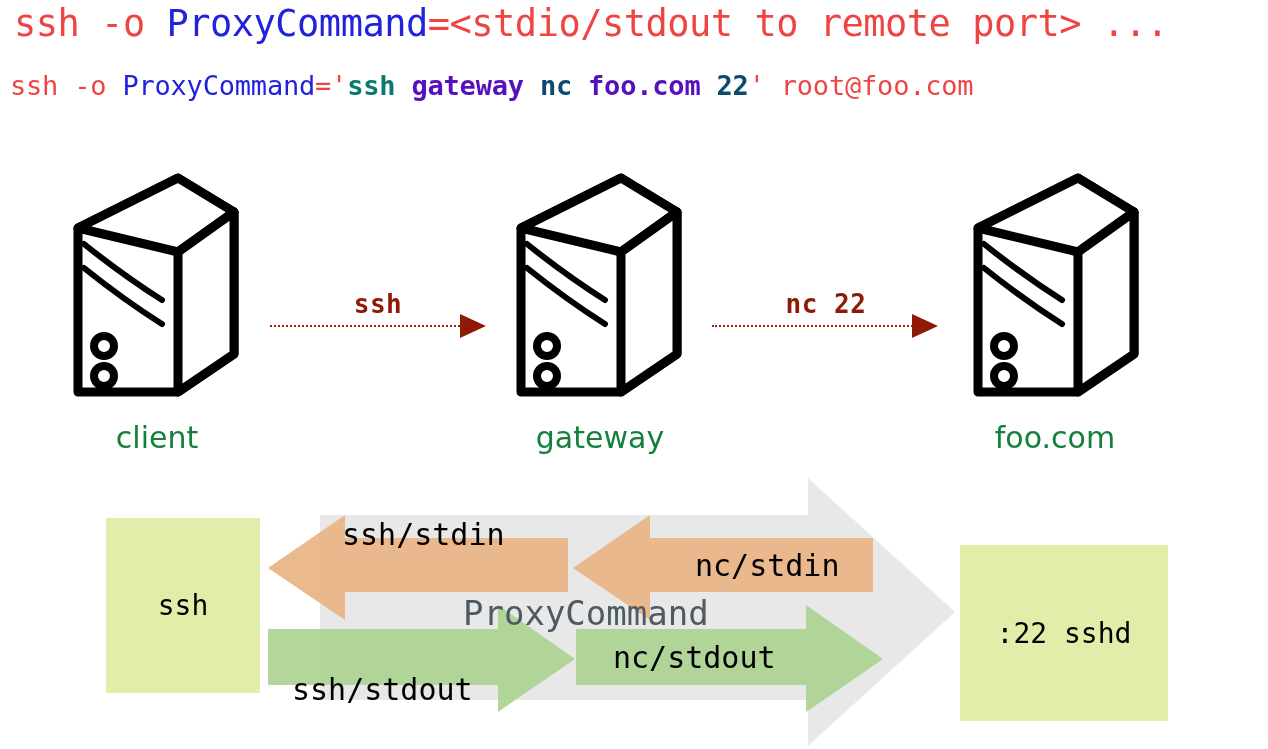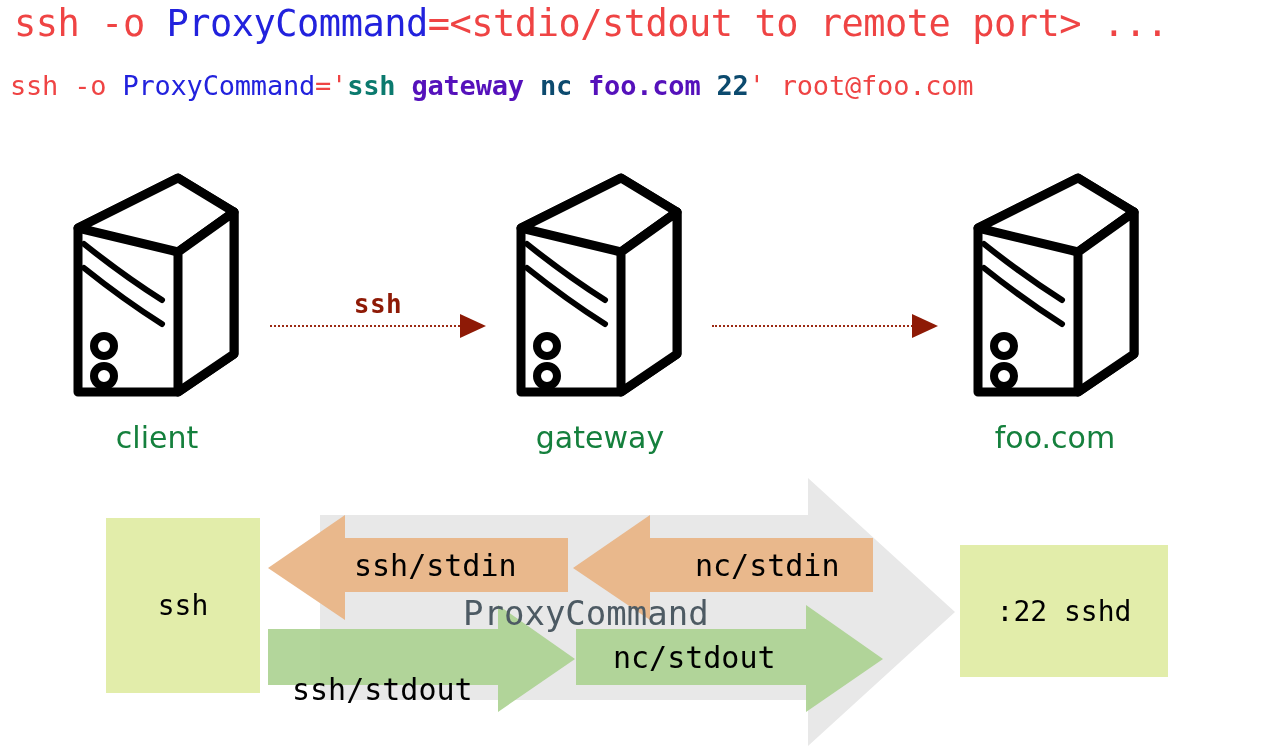--- a/index.html
+++ b/index.html
@@ -112,30 +112,30 @@
     position: absolute;
     background: #e2edaa;
     display: flex;
     align-items: center;
     justify-content: center;
     font-family: "DejaVu Sans Mono", monospace;
     font-size: 28px;
     color: #000000;
   }
   #box-ssh  { left: 106px; top: 518px; width: 154px; height: 175px; }
-  #box-sshd { left: 960px; top: 545px; width: 208px; height: 132px; }
+  #box-sshd { left: 960px; top: 545px; width: 208px; height: 176px; }
 
   .arrow-label {
     position: absolute;
     font-family: "DejaVu Sans Mono", monospace;
     font-size: 30px;
     color: #000000;
     white-space: nowrap;
   }
-  #lbl-ssh-stdin   { left: 342px; top: 548px; margin-left: 12px; }
+  #lbl-ssh-stdin   { left: 342px; top: 517px; }
   #lbl-nc-stdin    { left: 663px; top: 548px; margin-left: 32px; }
   #lbl-ssh-stdout  { left: 292px; top: 672px; text-align: center; }
   #lbl-nc-stdout   { left: 613px; top: 640px; }
   #lbl-proxycommand {
     left: 463px; top: 593px;
     font-size: 34px;
     color: #4d5a63;
   }
 </style>
 </head>
@@ -207,20 +207,21 @@
 <div class="node-label" id="label-gateway">gateway</div>
 <div class="node-label" id="label-foo">foo.com</div>
 
 <div class="flow-arrow" id="flow-ssh">
   <div class="flow-label">ssh</div>
   <div class="flow-line"></div>
   <div class="flow-head"></div>
 </div>
 
 <div class="flow-arrow" id="flow-nc">
+  <div class="flow-label">nc 22</div>
   <div class="flow-line"></div>
   <div class="flow-head"></div>
 </div>
 
 <svg id="pipeline" viewBox="0 0 1268 749" xmlns="http://www.w3.org/2000/svg">
 
   <path d="M320 515 L808 515 L808 478 L955 612 L808 746 L808 700 L320 700 Z" fill="#e8e8e8"></path>
 
   <path d="M568 538 L345 538 L345 515 L268 568 L345 620 L345 592 L568 592 Z" fill="#e8b383" fill-opacity="0.92"></path>
 

